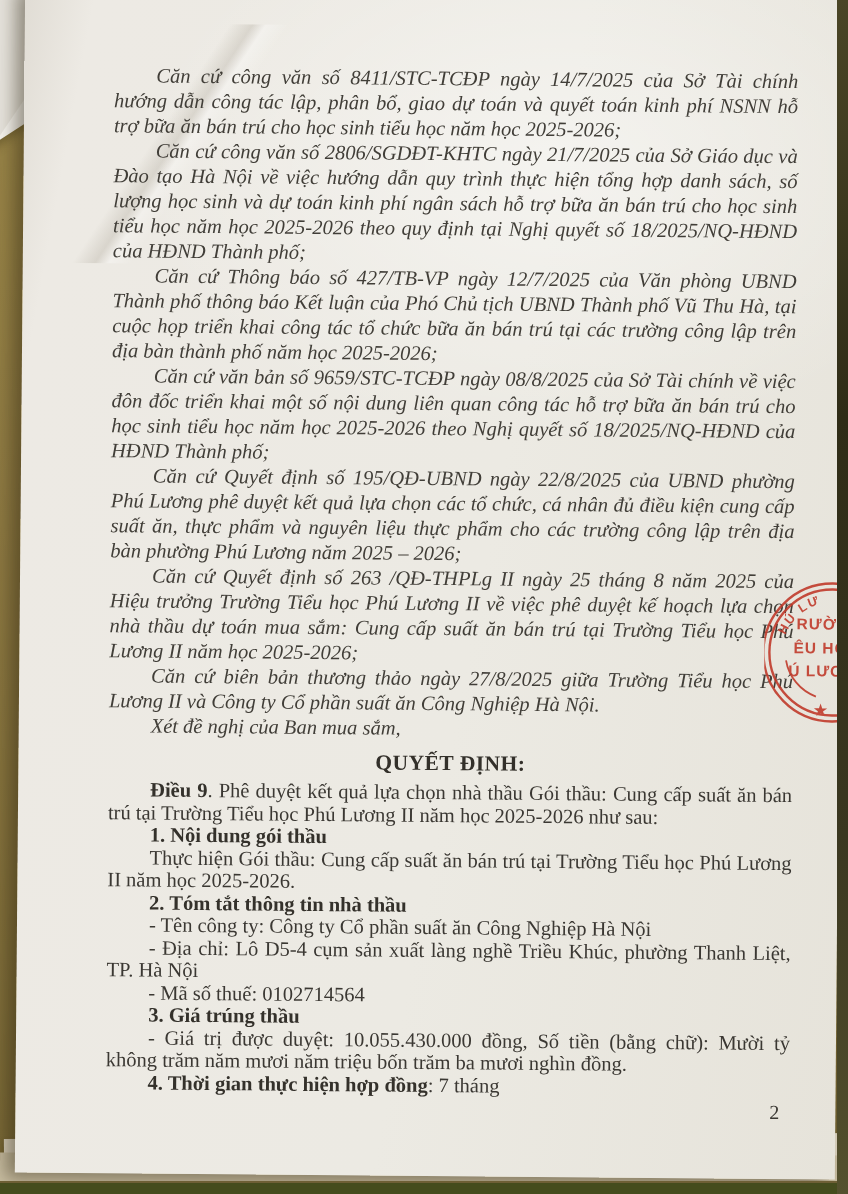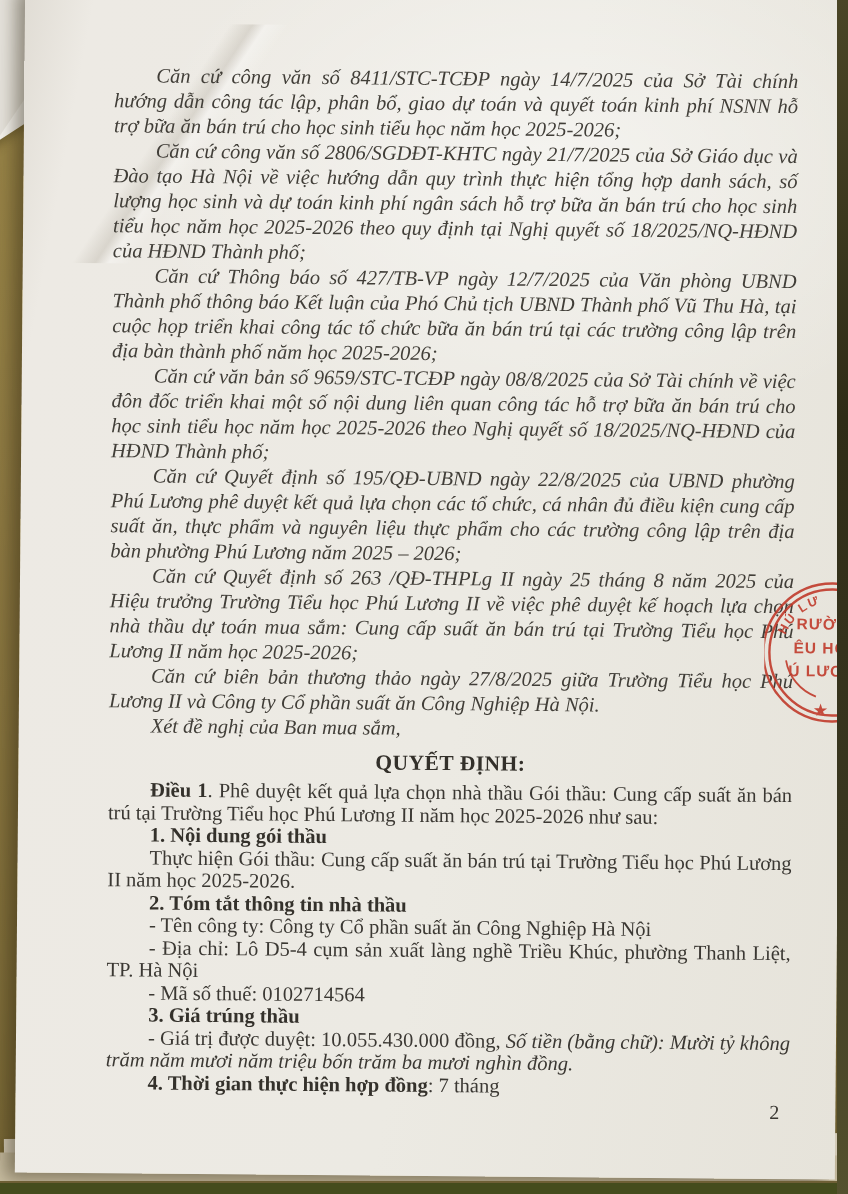--- a/index.html
+++ b/index.html
@@ -51,21 +51,21 @@
   }
   .decision-heading{
     text-align:center;font-weight:bold;font-size:21.5px;line-height:25px;
     letter-spacing:.5px;margin:10px 0 5px;color:#33302a;
   }
   .sec p{
     margin:0;text-indent:42px;text-align:justify;
     font:20.5px/22.5px "Liberation Serif",serif;color:#3b3833;
   }
   .sec .b{font-weight:bold;color:#34312b;}
-  .sec .i{font-style:italic;}
+  .sec .i{}
   .page-num{
     position:absolute;right:56px;top:1112px;
     font:20px/22px "Liberation Serif",serif;color:#3b3833;
   }
   .stamp{position:absolute;left:745px;top:570px;opacity:.9;}
   .stamp text{font-family:"Liberation Sans",sans-serif;font-weight:bold;fill:#c03a2b;}
   .right-strip{
     position:absolute;right:0;top:0;width:11px;height:1194px;z-index:5;
     background:linear-gradient(#4a4526,#2f2c17 35%,#3a3720 70%,#55512e 100%);
   }
@@ -90,21 +90,21 @@
       <p>Căn cứ văn bản số 9659/STC-TCĐP ngày 08/8/2025 của Sở Tài chính về việc đôn đốc triển khai một số nội dung liên quan công tác hỗ trợ bữa ăn bán trú cho học sinh tiểu học năm học 2025-2026 theo Nghị quyết số 18/2025/NQ-HĐND của HĐND Thành phố;</p>
       <p>Căn cứ Quyết định số 195/QĐ-UBND ngày 22/8/2025 của UBND phường Phú Lương phê duyệt kết quả lựa chọn các tổ chức, cá nhân đủ điều kiện cung cấp suất ăn, thực phẩm và nguyên liệu thực phẩm cho các trường công lập trên địa bàn phường Phú Lương năm 2025 – 2026;</p>
       <p>Căn cứ Quyết định số 263 /QĐ-THPLg II ngày 25 tháng 8 năm 2025 của Hiệu trưởng Trường Tiểu học Phú Lương II về việc phê duyệt kế hoạch lựa chọn nhà thầu dự toán mua sắm: Cung cấp suất ăn bán trú tại Trường Tiểu học Phú Lương II năm học 2025-2026;</p>
       <p>Căn cứ biên bản thương thảo ngày 27/8/2025 giữa Trường Tiểu học Phú Lương II và Công ty Cổ phần suất ăn Công Nghiệp Hà Nội.</p>
       <p>Xét đề nghị của Ban mua sắm,</p>
     </div>
 
     <div class="decision-heading">QUYẾT ĐỊNH:</div>
 
     <div class="sec">
-      <p><span class="b">Điều 1</span><span>. Phê duyệt kết quả lựa chọn nhà thầu Gói thầu: Cung cấp suất ăn bán trú tại Trường Tiểu học Phú Lương II năm học 2025-2026 như sau:</span></p>
+      <p><span class="b">Điều 9</span><span>. Phê duyệt kết quả lựa chọn nhà thầu Gói thầu: Cung cấp suất ăn bán trú tại Trường Tiểu học Phú Lương II năm học 2025-2026 như sau:</span></p>
       <p class="b">1. Nội dung gói thầu</p>
       <p>Thực hiện Gói thầu: Cung cấp suất ăn bán trú tại Trường Tiểu học Phú Lương II năm học 2025-2026.</p>
       <p class="b">2. Tóm tắt thông tin nhà thầu</p>
       <p>- Tên công ty: Công ty Cổ phần suất ăn Công Nghiệp Hà Nội</p>
       <p>- Địa chỉ: Lô D5-4 cụm sản xuất làng nghề Triều Khúc, phường Thanh Liệt, TP. Hà Nội</p>
       <p>- Mã số thuế: 0102714564</p>
       <p class="b">3. Giá trúng thầu</p>
       <p><span>- Giá trị được duyệt: 10.055.430.000 đồng, </span><span class="i">Số tiền (bằng chữ): Mười tỷ không trăm năm mươi năm triệu bốn trăm ba mươi nghìn đồng.</span></p>
       <p><span class="b">4. Thời gian thực hiện hợp đồng</span><span>: 7 tháng</span></p>
     </div>

